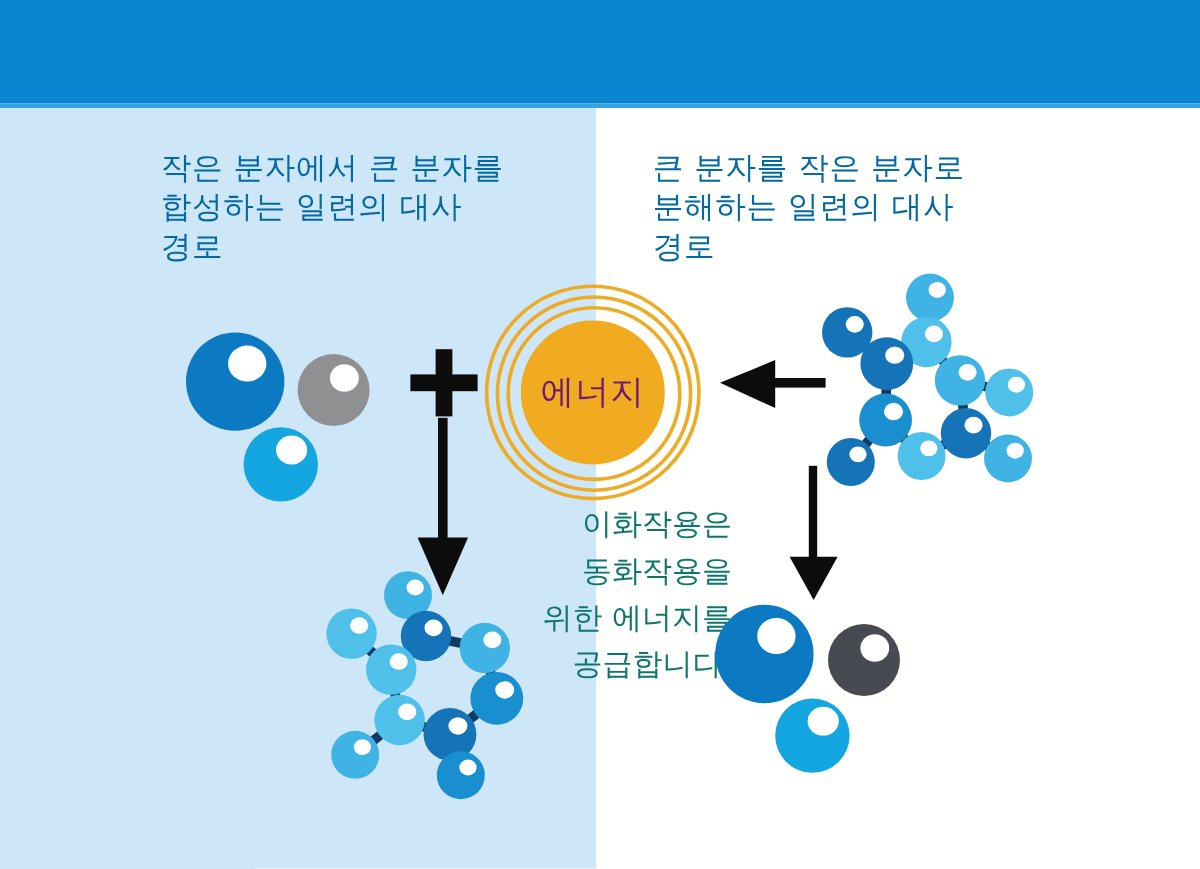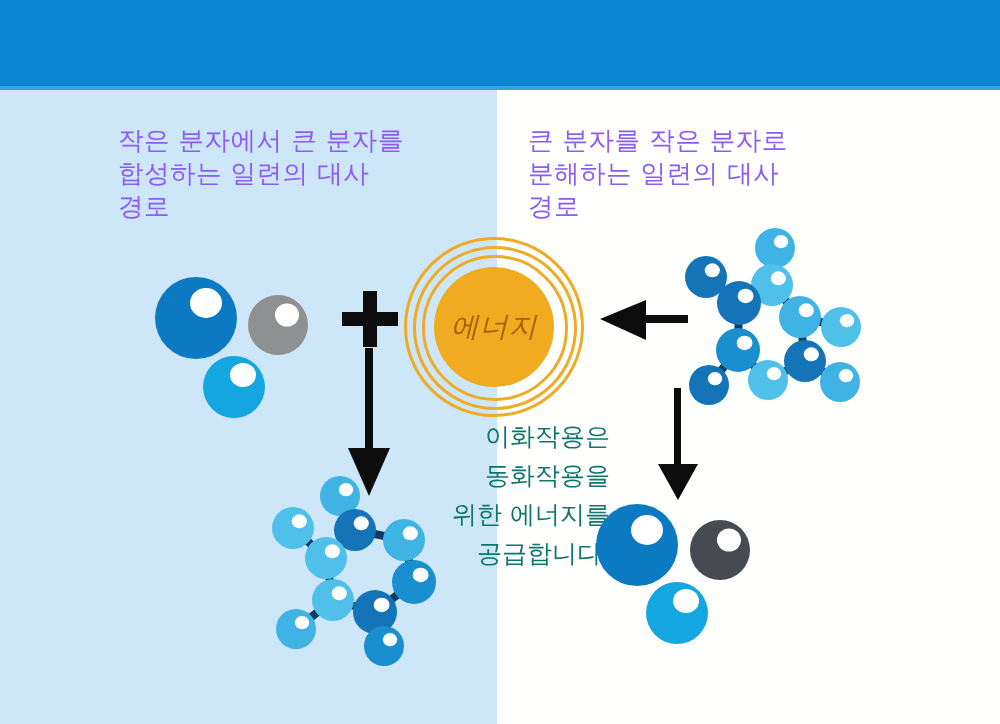--- a/index.html
+++ b/index.html
@@ -68,25 +68,26 @@
     line-height: 86px;
     text-align: center;
     color: #ffffff;
     font-size: 37px;
     letter-spacing: 2px;
     white-space: nowrap;
   }
   
   .desc {
     position: absolute;
-    color: #8b5cf6;
+    color: #0369a1;
     font-size: 25.5px;
     line-height: 33px;
     letter-spacing: 0.5px;
     white-space: pre-line;
+    margin-left: 16px;
   }
   .desc-left  { left: 118px; top: 124px; width: 380px; text-align: left; }
   .desc-right { left: 528px; top: 124px; width: 380px; text-align: left; }
 
   .center-note {
     position: absolute;
     left: 395px;
     top: 417px;
     width: 215px;
     color: #0f766e;
@@ -122,24 +123,23 @@
     background: #f1ab20;
   }
   .energy-label {
     position: absolute;
     left: 0;
     top: 0;
     width: 180px;
     height: 180px;
     line-height: 180px;
     text-align: center;
-    color: #a16207;
+    color: #701a75;
     font-size: 28px;
     letter-spacing: 1px;
-    font-style: italic;
   }
   
   .plus {
     position: absolute;
     left: 342px;
     top: 291px;
     width: 56px;
     height: 56px;
   }
   .plus:before, .plus:after {

